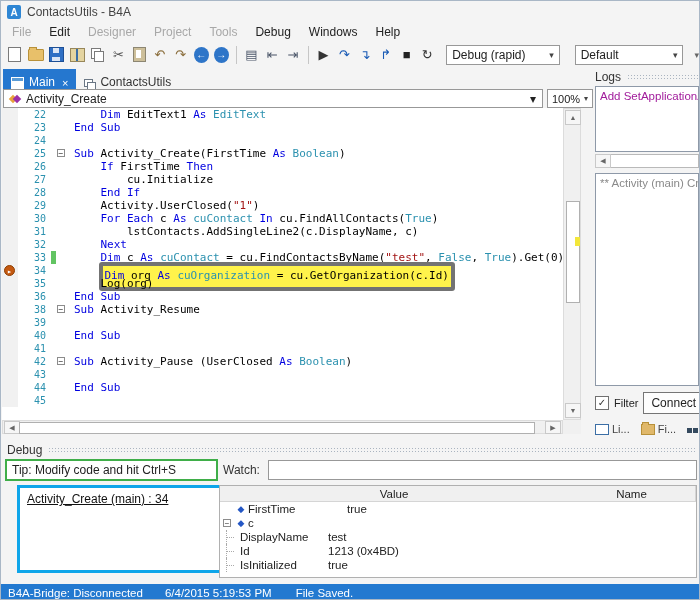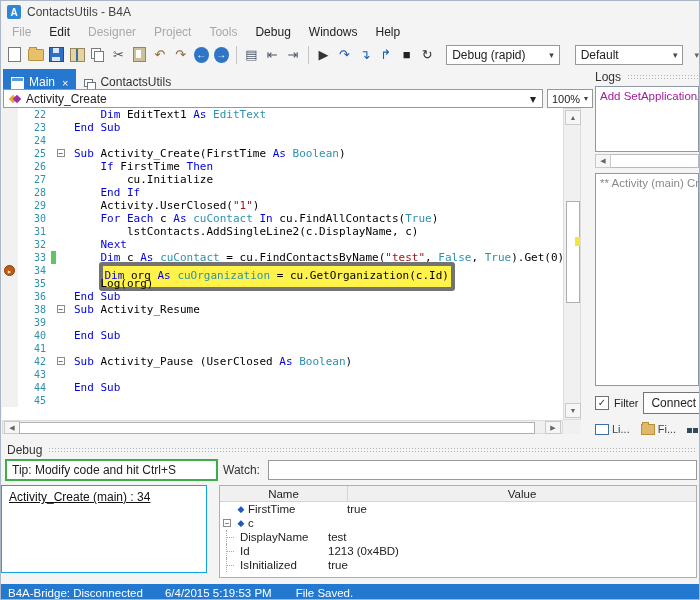--- a/index.html
+++ b/index.html
@@ -95,21 +95,21 @@
   .ltab{display:flex;align-items:center;gap:3px;font-size:11px;color:#444;}
   .ic-book{width:12px;height:9px;border:1px solid #3b6ea5;background:linear-gradient(to right,#fff 46%,#3b6ea5 46%,#3b6ea5 54%,#fff 54%);}
   .ic-folder2{width:12px;height:9px;background:#e0b86a;border:1px solid #b8913a;position:relative;}
   .ic-folder2::before{content:"";position:absolute;left:0;top:-3px;width:5px;height:2px;background:#e0b86a;border:1px solid #b8913a;border-bottom:none;}
   .ic-modules{width:12px;height:10px;position:relative;}
   .ic-modules::before,.ic-modules::after{content:"";position:absolute;width:5px;height:5px;background:#34495e;}
   .ic-modules::before{left:0;top:4px;} .ic-modules::after{left:6px;top:4px;}
   
   .debug-title{position:absolute;left:6px;top:442px;width:688px;display:flex;align-items:center;font-size:12px;color:#333;}
   .tip-box{position:absolute;left:4px;top:458px;width:204px;height:18px;background:#fff;border:2px solid #3fae49;font-size:12px;line-height:18px;padding-left:5px;overflow:hidden;white-space:nowrap;}
-  .stack-box{position:absolute;left:0;top:484px;width:206px;height:88px;background:#fff;border:1px solid #0ea5e9;box-sizing:border-box;padding:4px 7px;}
+  .stack-box{position:absolute;left:16px;top:484px;width:206px;height:88px;background:#fff;border:3px solid #0ea5e9;box-sizing:border-box;padding:4px 7px;}
   .stack-link{font-size:12px;color:#111;text-decoration:underline;white-space:nowrap;}
   .watch-row{position:absolute;left:222px;top:459px;width:474px;height:20px;display:flex;align-items:center;gap:8px;}
   .watch-label{font-size:12px;color:#333;flex:none;}
   .watch-input{flex:1;height:18px;background:#fff;border:1px solid #989898;}
   .watch-table{position:absolute;left:218px;top:484px;width:478px;height:93px;background:#fff;border:1px solid #b0b0b0;box-sizing:border-box;overflow:hidden;font-size:11.5px;}
   .wheader{display:flex;height:15px;background:#f0f0f0;border-bottom:1px solid #d5d5d5;}
   .wh{display:flex;align-items:center;justify-content:center;color:#222;}
   .wh1{width:127px;border-right:1px solid #d5d5d5;} .wh2{flex:1;}
   .wrow{display:flex;height:14px;align-items:center;}
   .wexp{width:14px;flex:none;display:flex;justify-content:center;}
@@ -294,22 +294,22 @@
   <div class="tip-box">Tip: Modify code and hit Ctrl+S</div>
   <div class="stack-box">
     <span class="stack-link">Activity_Create (main) : 34</span>
   </div>
   <div class="watch-row">
     <span class="watch-label">Watch:</span>
     <span class="watch-input"></span>
   </div>
   <div class="watch-table">
     <div class="wheader">
+      <span class="wh wh2">Value</span>
       <span class="wh wh1">Name</span>
-      <span class="wh wh2">Value</span>
     </div>
     <div id="wrows">
         <div class="wrow">
           <span class="wexp"></span>
           <span class="wgem">◆</span>
           <span class="wname">FirstTime</span>
           <span class="wval">true</span>
         </div>
         <div class="wrow">
           <span class="wexp">

